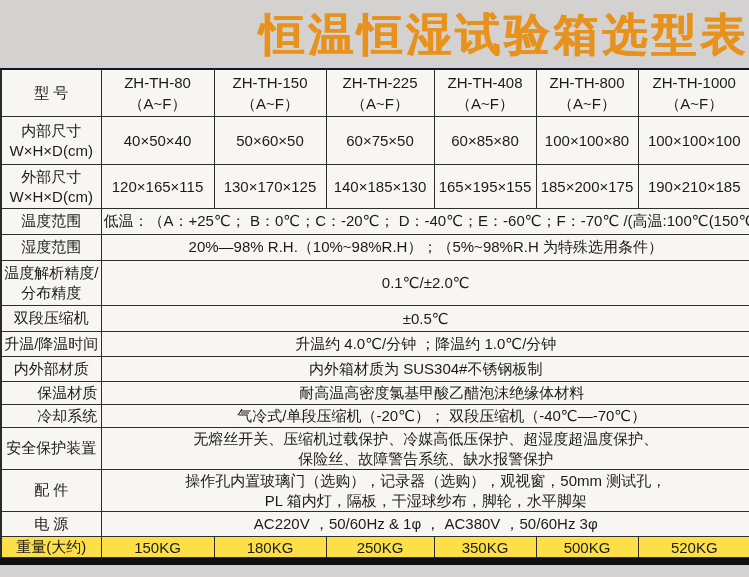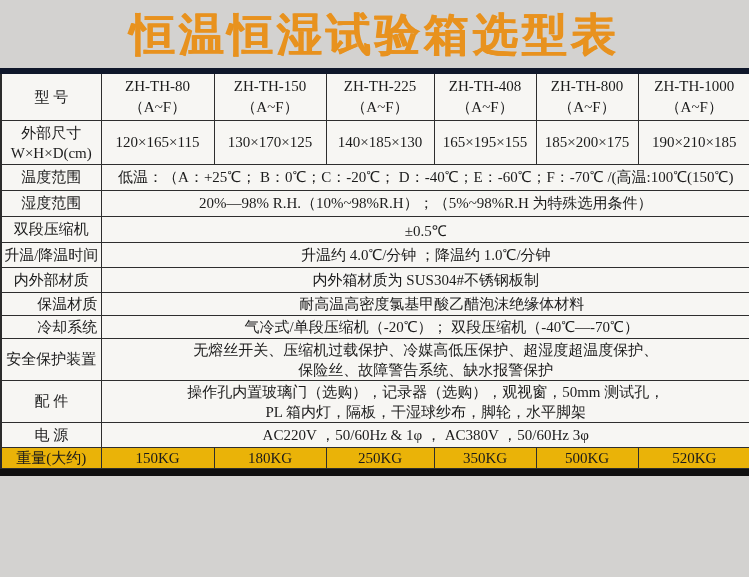--- a/index.html
+++ b/index.html
@@ -8,38 +8,37 @@
     background:#d3d2d0;
   }
   .page{
     position:relative;
     width:749px;height:577px;
     background:#d3d2d0;
     overflow:hidden;
   }
   .title-strip{
     height:68px;
-    display:flex;align-items:center;justify-content:center;
+    display:flex;align-items:center;justify-content:flex-end;
   }
   .title-strip .title{
     color:#e8921e;
     font-size:45px;
     font-weight:900;
     letter-spacing:4px;
     line-height:1;
     text-shadow:1px 0 0 #e8921e;
     white-space:nowrap;
   }
   table.spec{
     border-collapse:collapse;
     table-layout:fixed;
     width:749px;
-    border-top:6px solid #0f172a;
+    border-top:2px solid #0f172a;
     border-left:2px solid #2b2b2b;
-    font-family:Liberation Serif, serif;
   }
   table.spec td{
     border:1px solid #2e2e2e;
     background:#f7f6f3;
     text-align:center;
     vertical-align:middle;
     color:#1b1b1b;
     font-size:15px;
     padding:0 2px;
     overflow:hidden;
@@ -51,21 +50,21 @@
   tr.r-inner td{height:47px;}
   tr.r-outer td{height:43px;}
   tr.r-temp td, tr.r-humid td, tr.r-ctrl td{height:25px;}
   tr.r-res td{height:44px;}
   tr.r-ramp td, tr.r-mat td{height:24px;}
   tr.r-ins td, tr.r-cool td{height:22px;padding-left:34px;}
   tr.r-safe td, tr.r-acc td{height:41px;}
   tr.r-pow td{height:24px;margin-left:36px;}
   tr.r-weight td{
     height:20px;
-    background:#eab308;
+    background:#fde047;
     border-left:1px dashed #b9b7b4;
   }
   tr.r-weight td.lbl{border-left:none;}
   .model-cell div{line-height:21px;text-align:center;}
   .wide-val{font-size:14.5px;white-space:nowrap;}
   .footer-bar{
     height:7px;
     background:#0f0f0f;
     width:749px;
   }
@@ -112,20 +111,32 @@
       <td class="model-cell">
         <div>ZH-TH-800</div>
         <div>（A~F）</div>
       </td>
       <td class="model-cell">
         <div>ZH-TH-1000</div>
         <div>（A~F）</div>
       </td>
     </tr>
 
+    <tr class="r-inner">
+      <td class="lbl two-line">
+        <div>内部尺寸</div>
+        <div>W×H×D(cm)</div>
+      </td>
+      <td>40×50×40</td>
+      <td>50×60×50</td>
+      <td>60×75×50</td>
+      <td>60×85×80</td>
+      <td>100×100×80</td>
+      <td>100×100×100</td>
+    </tr>
 
     <tr class="r-outer">
       <td class="lbl two-line">
         <div>外部尺寸</div>
         <div>W×H×D(cm)</div>
       </td>
       <td>120×165×115</td>
       <td>130×170×125</td>
       <td>140×185×130</td>
       <td>165×195×155</td>
@@ -136,20 +147,27 @@
     <tr class="r-temp">
       <td class="lbl">温度范围</td>
       <td colspan="6" class="wide-val">低温：（A：+25℃；  B：0℃；C：-20℃；  D：-40℃；E：-60℃；F：-70℃   /(高温:100℃(150℃)</td>
     </tr>
 
     <tr class="r-humid">
       <td class="lbl">湿度范围</td>
       <td colspan="6" class="wide-val">20%—98% R.H.（10%~98%R.H）；（5%~98%R.H 为特殊选用条件）</td>
     </tr>
 
+    <tr class="r-res">
+      <td class="lbl two-line">
+        <div>温度解析精度/</div>
+        <div>分布精度</div>
+      </td>
+      <td colspan="6">0.1℃/±2.0℃</td>
+    </tr>
 
     <tr class="r-ctrl">
       <td class="lbl">双段压缩机</td>
       <td colspan="6">±0.5℃</td>
     </tr>
 
     <tr class="r-ramp">
       <td class="lbl">升温/降温时间</td>
       <td colspan="6">升温约 4.0℃/分钟  ；降温约 1.0℃/分钟</td>
     </tr>

